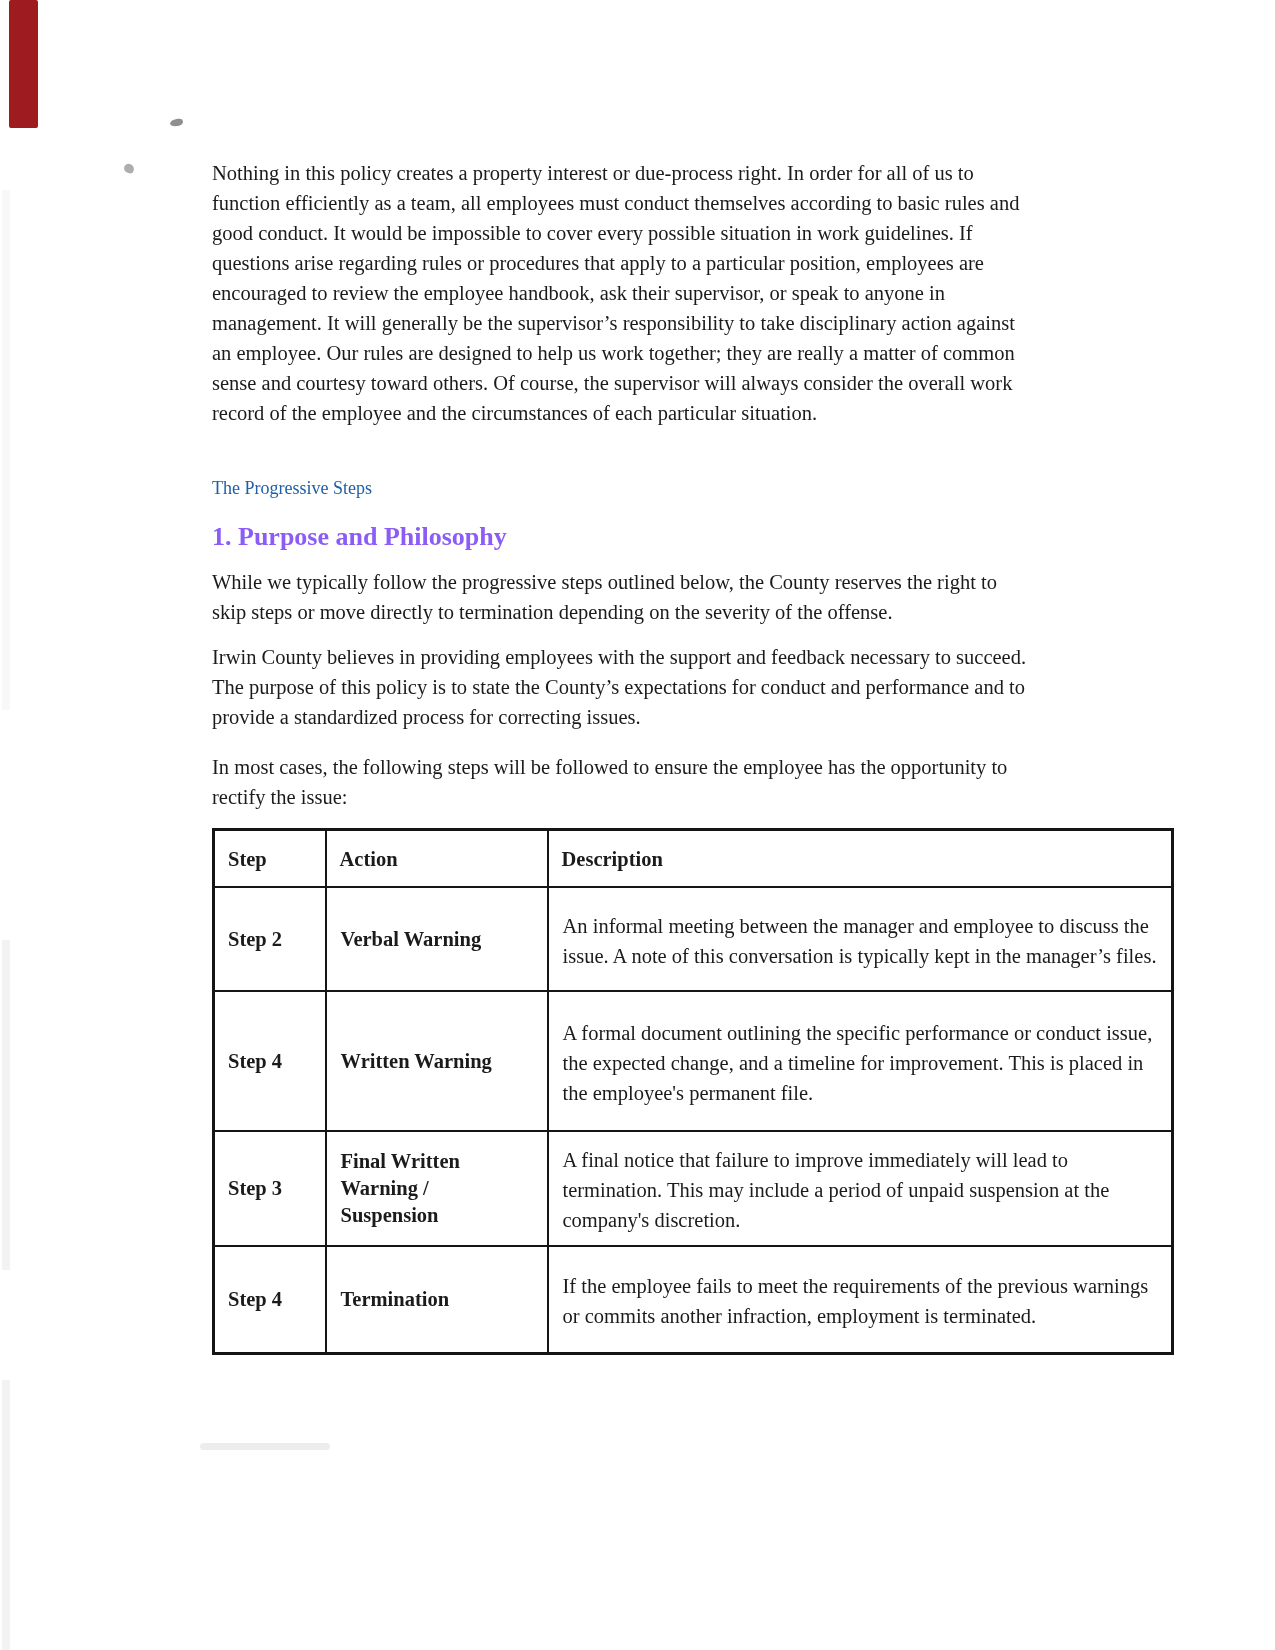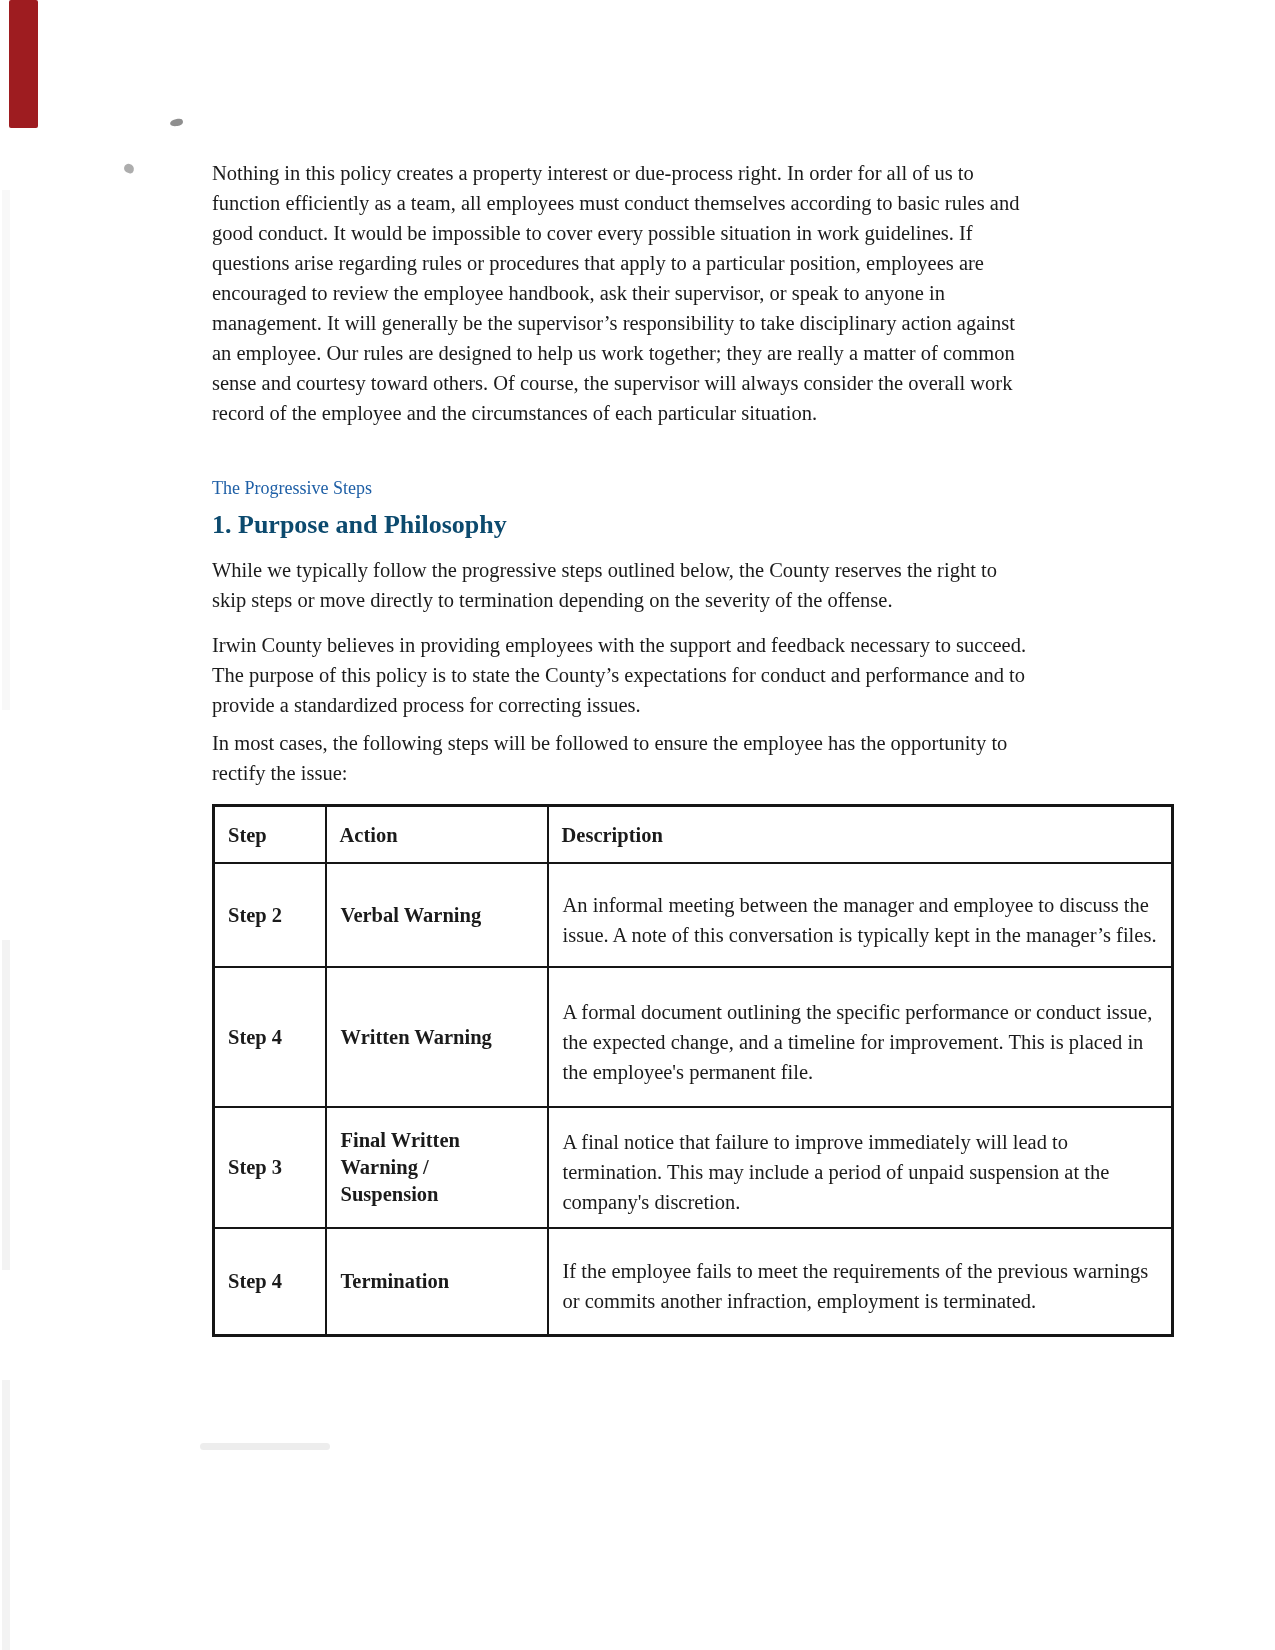--- a/index.html
+++ b/index.html
@@ -49,30 +49,30 @@
     margin: 0;
   }
   .heading-blue {
     margin: 46px 0 0 0;
     font-size: 18px;
     line-height: 28px;
     font-weight: normal;
     color: #1e5fa6;
   }
   .heading-section {
-    margin: 6px 0 0 0;
+    margin: 18px 0 0 0;
     font-size: 26px;
     line-height: 34px;
     font-weight: bold;
-    color: #0c4a6e;
+    color: #8b5cf6;
   }
   .mt-p1 { margin-top: 15px; }
   .mt-p2 { margin-top: 13px; }
   .mt-h2 { margin-top: 15px; }
-  .mt-p3 { margin-top: 8px; }
+  .mt-p3 { margin-top: 20px; }
 
   
   table.steps {
     border-collapse: collapse;
     table-layout: fixed;
     width: 962px;
     margin-top: 16px;
     border: 3px solid #151515;
   }
   table.steps th, table.steps td {
@@ -93,21 +93,21 @@
     font-weight: bold;
     padding-left: 13px;
   }
   td.cell-action {
     font-weight: bold;
     padding-left: 14px;
     padding-right: 26px;
     line-height: 27px;
   }
   td.cell-desc {
-    padding: 19px 8px 10px 14px;
+    padding: 13px 8px 10px 14px;
     line-height: 30px;
   }
   tr.row-1 { height: 104px; }
   tr.row-2 { height: 140px; }
   tr.row-3 { height: 107px; }
   tr.row-4 { height: 107px; }
 </style>
 </head>
 <body>
 

